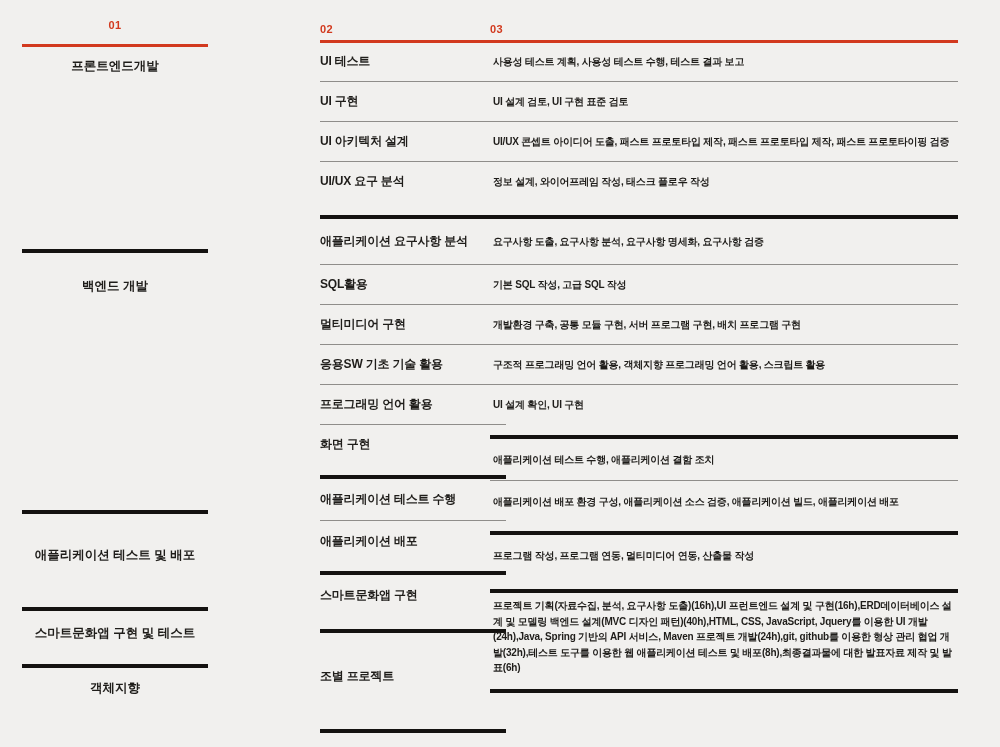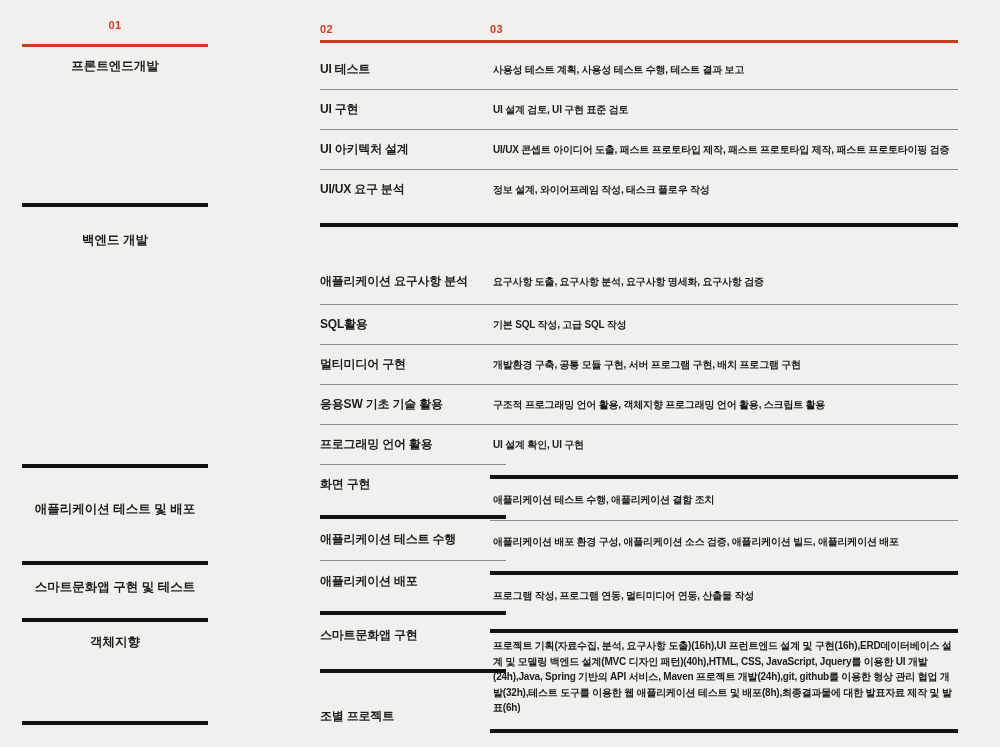--- a/index.html
+++ b/index.html
@@ -26,30 +26,30 @@
 
   .col-num{font-size:11px;line-height:11px;color:var(--red);letter-spacing:.5px;}
   #col1 .col-head{padding-top:20px;}
   #col2 .col-head,#col3 .col-head{padding-top:24px;}
   .red-rule{height:3px;background:var(--red);}
   #col1 .red-rule{margin-top:13px;}
   #col2 .red-rule,#col3 .red-rule{margin-top:5px;}
 
   
   .group{border-bottom:4px solid var(--thick);font-size:12.5px;line-height:15px;}
-  .g1{height:160px;padding-top:12px;}
+  .g1{height:206px;padding-top:12px;}
   .g2{height:261px;padding-top:26px;}
   .g3{height:97px;padding-top:34px;}
   .g4{height:57px;padding-top:15px;}
   .g5{height:103px;padding-top:13px;}
 
   
   .sec{border-bottom:4px solid var(--thick);}
-  .sec1{padding-bottom:13px;margin-top:8px;}
-  .sec2{padding-bottom:10px;margin-top:32px;}
+  .sec1{padding-bottom:13px;}
+  .sec2{padding-bottom:10px;}
   .sec3{padding-bottom:8px;}
   .sec4{padding-bottom:13px;}
   .sec5{padding-bottom:8px;}
 
   .row{
     height:40px;
     display:flex;
     align-items:center;
     border-bottom:1px solid var(--thin);
     font-size:10px;

